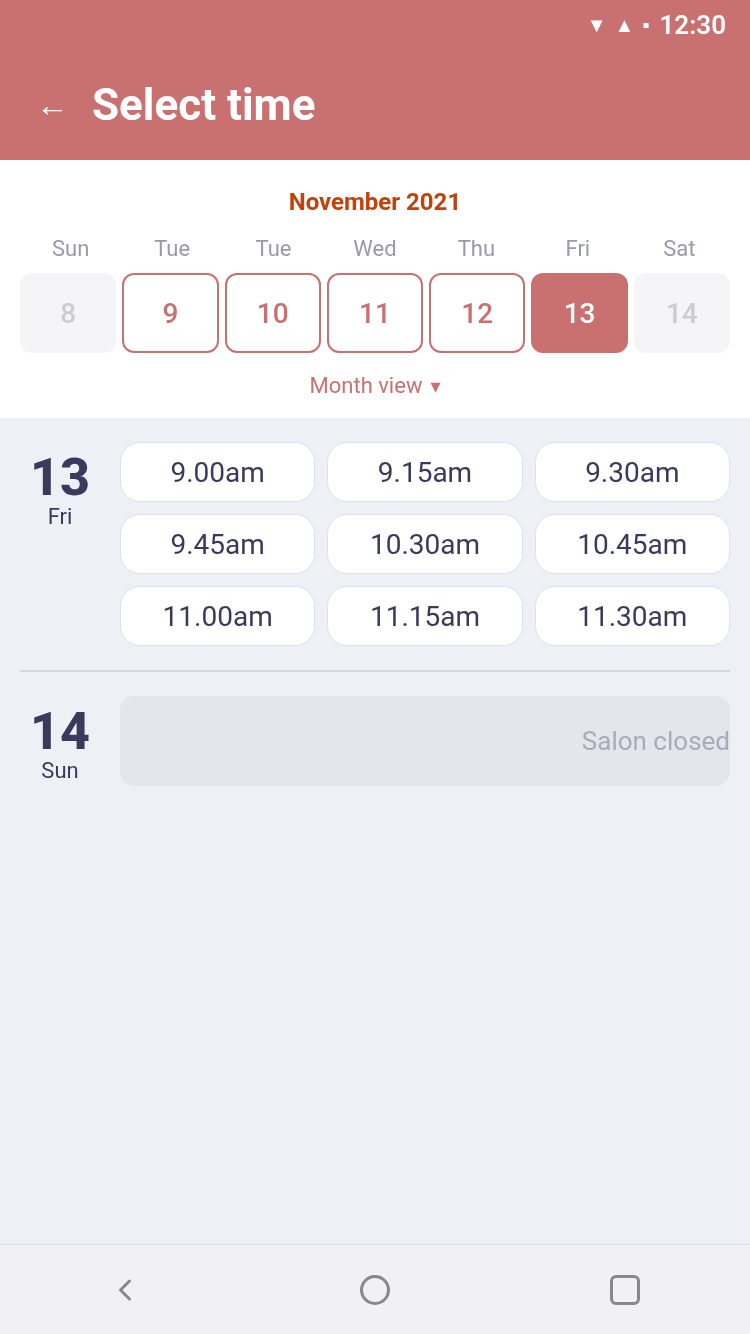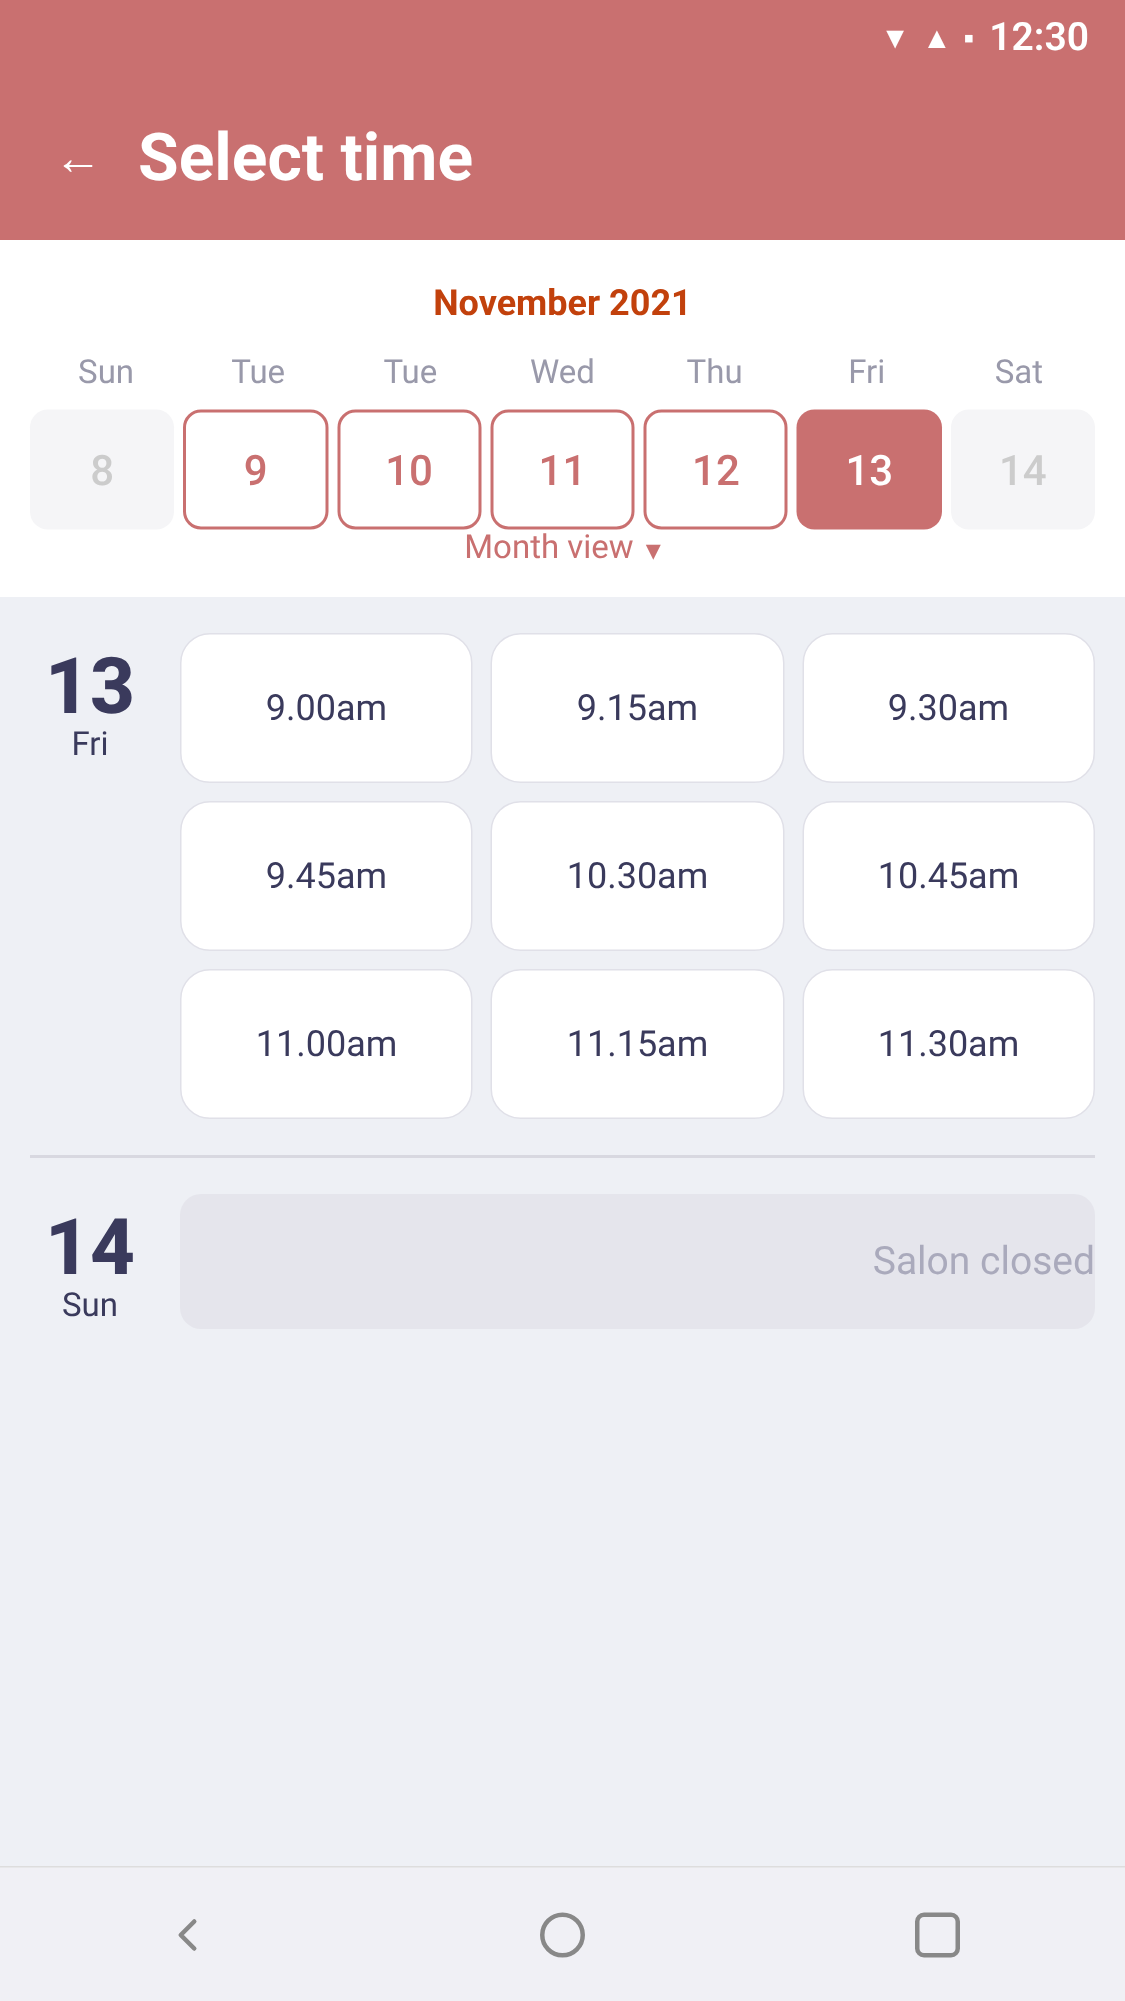--- a/index.html
+++ b/index.html
@@ -114,21 +114,21 @@
       background: #c97070;
       border: none;
     }
 
     
     .month-view-row {
       display: flex;
       align-items: center;
       justify-content: center;
       gap: 8px;
-      margin-top: 0;
+      margin-top: 20px;
       cursor: pointer;
     }
     .month-view-label {
       color: #c97070;
       font-size: 22px;
     }
     .chevron-down {
       color: #c97070;
       font-size: 20px;
     }
@@ -168,25 +168,25 @@
     .slots-grid {
       display: grid;
       grid-template-columns: repeat(3, 1fr);
       gap: 12px;
       flex: 1;
     }
 
     .time-slot {
       background: white;
       border-radius: 20px;
-      height: 100px;
+      height: 60px;
       display: flex;
       align-items: center;
       justify-content: center;
-      font-size: 24px;
+      font-size: 28px;
       color: #3a3a5c;
       cursor: pointer;
       border: 1.5px solid #e0e0e8;
     }
 
     .salon-closed-box {
       background: #e5e5ec;
       border-radius: 14px;
       height: 90px;
       display: flex;

